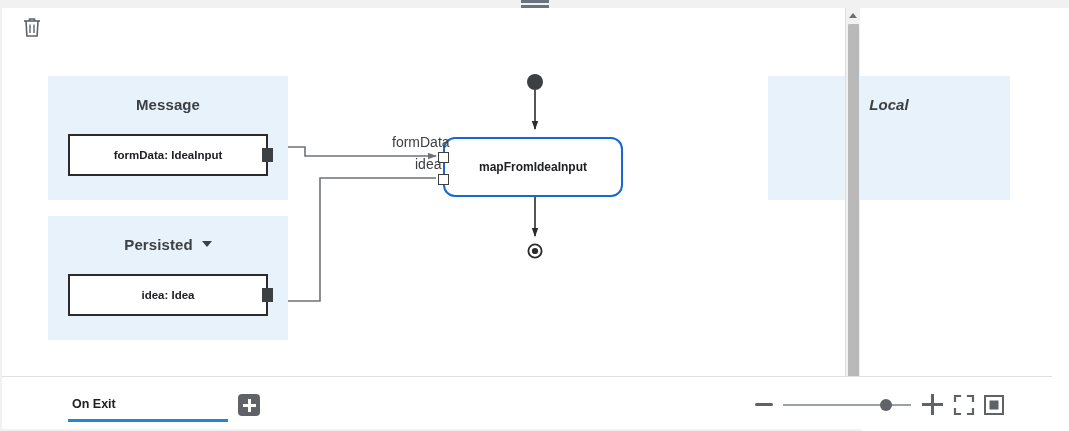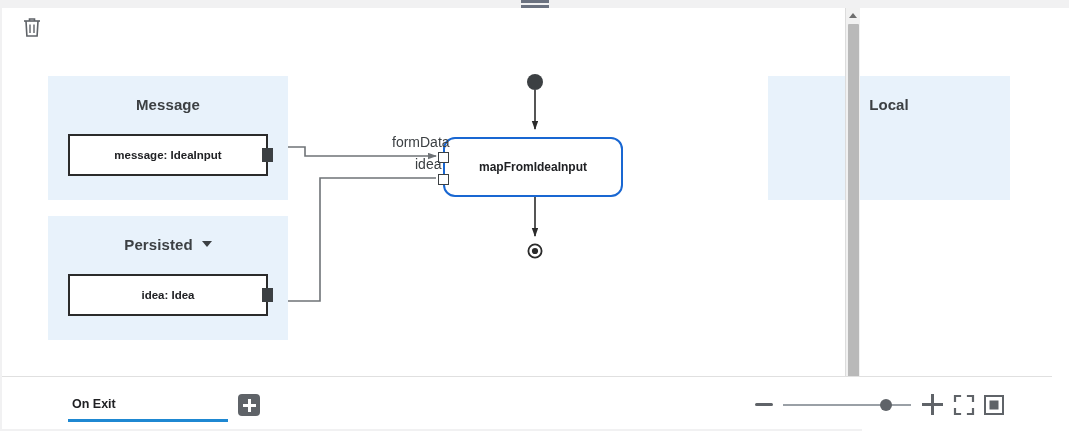--- a/index.html
+++ b/index.html
@@ -289,35 +289,35 @@
         <path d="M 533,189 L 533,228" fill="none" stroke="#2b2b2b" stroke-width="1.6" marker-end="url(#arrFlow)"></path>
         <circle cx="533" cy="243" r="6.6" fill="none" stroke="#2b2b2b" stroke-width="1.8"></circle>
         <circle cx="533" cy="243" r="3.1" fill="#2b2b2b"></circle>
       </g>
     </svg>
 
     <div class="scope" style="left:46px; top:68px; width:240px; height:124px;">
       <div class="scope-title">Message</div>
     </div>
     <div class="var-box" style="left:66px; top:126px; width:200px; height:42px;">
-      <span>message: IdeaInput</span>
+      <span>formData: IdeaInput</span>
       <span class="var-port"></span>
     </div>
 
     <div class="scope" style="left:46px; top:208px; width:240px; height:124px;">
       <div class="scope-title">
         <span>Persisted</span><span class="scope-caret"></span>
       </div>
     </div>
     <div class="var-box" style="left:66px; top:266px; width:200px; height:42px;">
       <span>idea: Idea</span>
       <span class="var-port"></span>
     </div>
 
-    <div class="scope" style="left:766px; top:68px; width:242px; height:124px;">
+    <div class="scope" style="left:766px; top:68px; width:242px; height:124px;font-style:italic;">
       <div class="scope-title">Local</div>
     </div>
 
     <div class="act-node" style="left:441px; top:129px; width:180px; height:60px;">
       <span>mapFromIdeaInput</span>
       <span class="act-port" style="top:13px;"></span>
       <span class="act-port" style="top:35px;"></span>
     </div>
     <div class="edge-label" style="left:390px; top:126px;">formData</div>
     <div class="edge-label" style="left:413px; top:148px;">idea</div>

